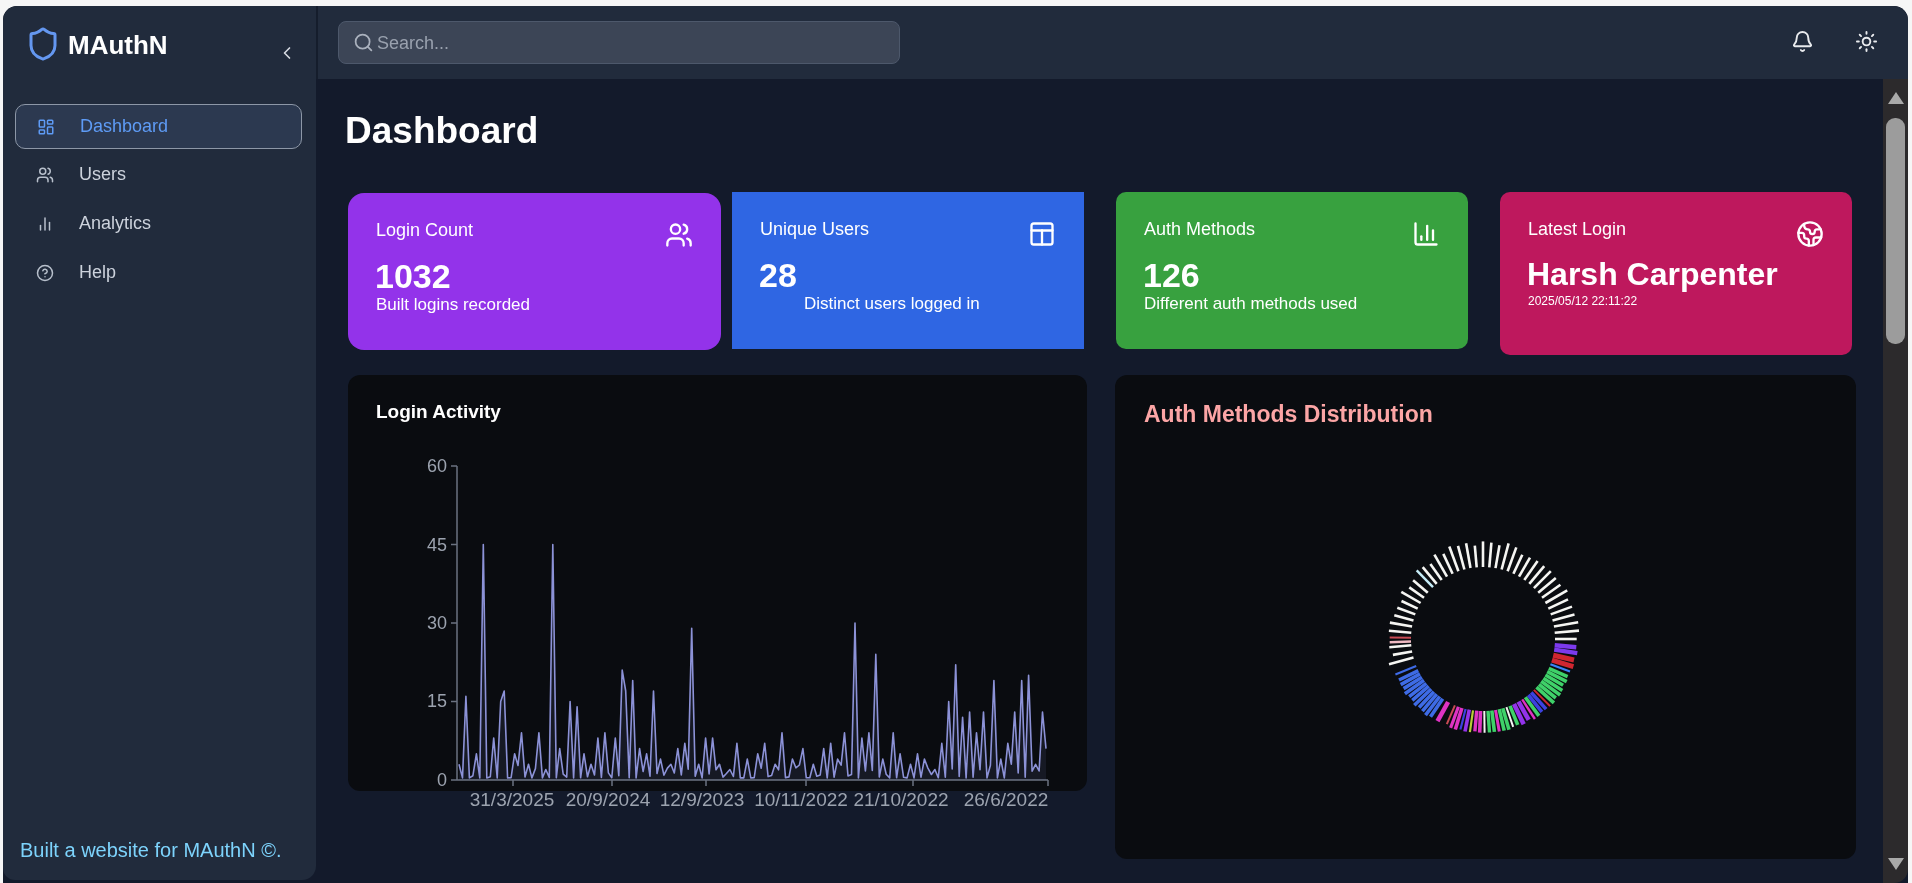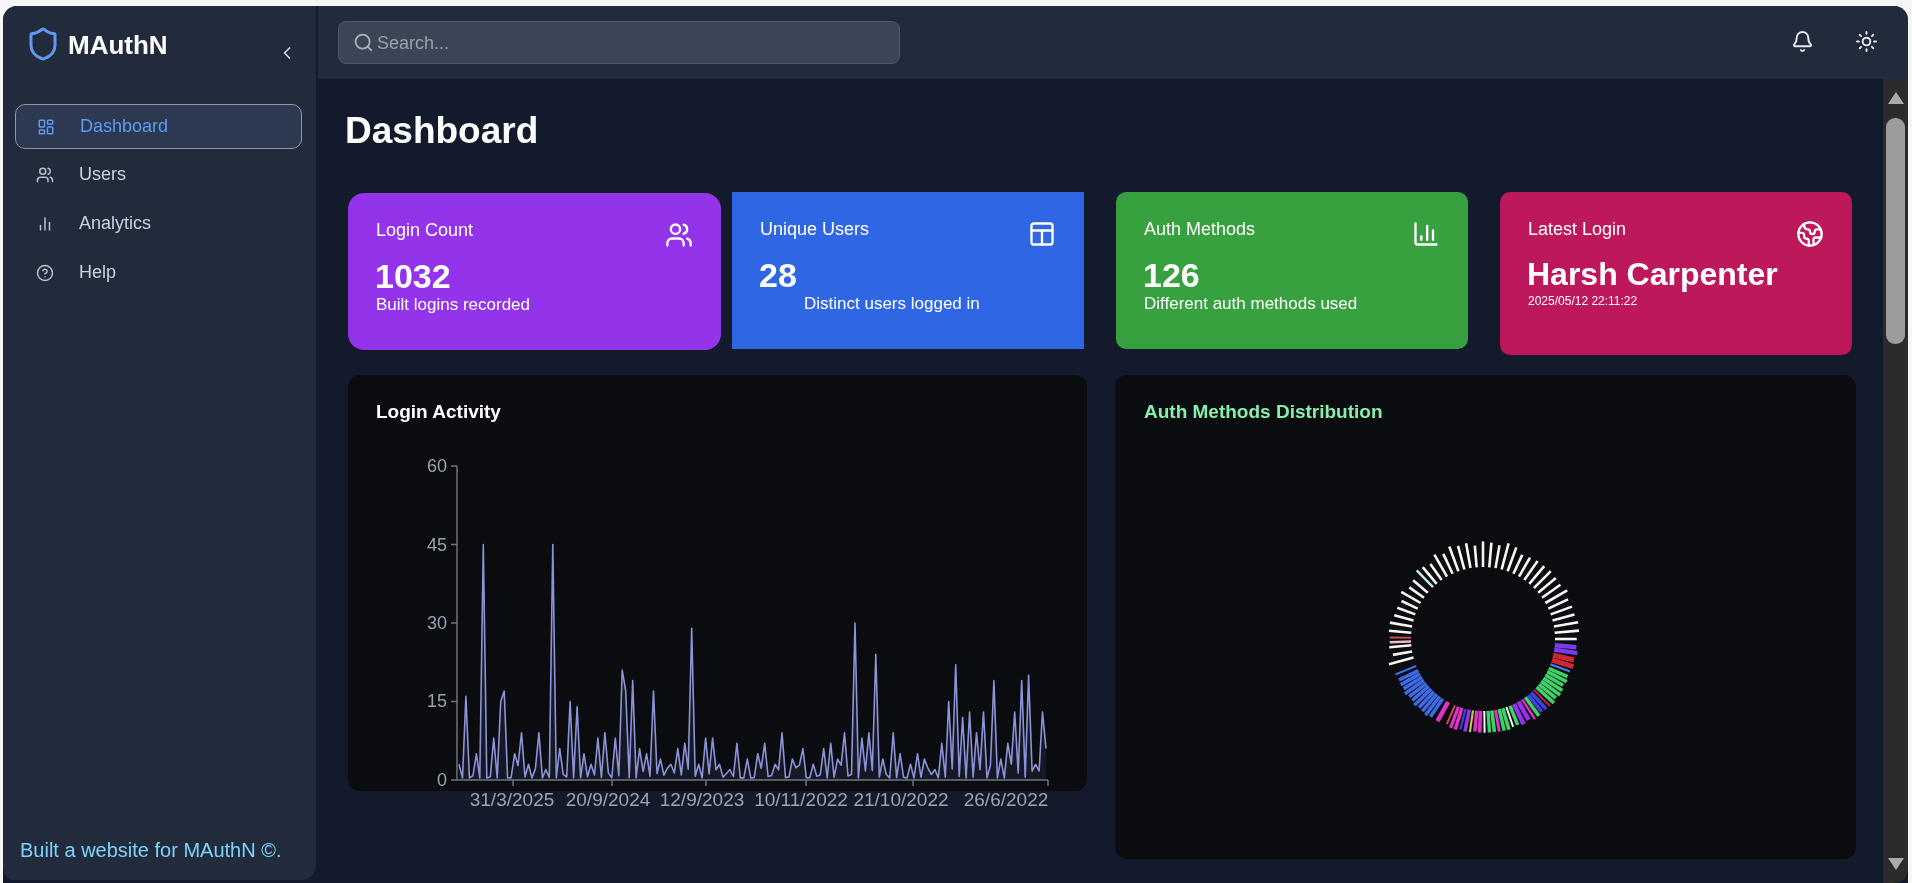--- a/index.html
+++ b/index.html
@@ -150,21 +150,21 @@
         <text x="354" y="431" text-anchor="middle" font-size="19" fill="#9ca3af">12/9/2023</text>
         <text x="453" y="431" text-anchor="middle" font-size="19" fill="#9ca3af">10/11/2022</text>
         <text x="553" y="431" text-anchor="middle" font-size="19" fill="#9ca3af">21/10/2022</text>
         <text x="658" y="431" text-anchor="middle" font-size="19" fill="#9ca3af">26/6/2022</text>
       <polygon points="111.0,405.0 111.0,389.3 114.5,402.9 117.9,321.3 121.4,402.9 124.9,400.7 128.4,378.8 131.8,402.9 135.3,169.5 138.8,402.9 142.3,401.7 145.7,363.1 149.2,402.9 152.7,326.5 156.2,316.0 159.6,402.9 163.1,402.7 166.6,378.8 170.0,390.4 173.5,357.9 177.0,402.0 180.5,389.3 183.9,402.9 187.4,393.6 190.9,357.9 194.4,402.9 197.8,394.5 201.3,402.5 204.8,169.5 208.3,402.8 211.7,373.6 215.2,399.1 218.7,402.1 222.1,326.5 225.6,402.9 229.1,331.7 232.6,402.8 236.0,378.8 239.5,401.8 243.0,389.3 246.5,400.0 249.9,363.1 253.4,402.5 256.9,357.9 260.4,397.9 263.8,402.7 267.3,363.1 270.8,400.8 274.2,295.1 277.7,316.0 281.2,402.6 284.7,305.6 288.1,402.9 291.6,373.6 295.1,396.5 298.6,378.8 302.0,401.2 305.5,316.0 309.0,398.5 312.5,384.1 315.9,400.1 319.4,393.1 322.9,389.3 326.3,398.0 329.8,373.6 333.3,400.0 336.8,368.4 340.2,394.2 343.7,253.2 347.2,401.3 350.7,389.3 354.1,402.9 357.6,363.1 361.1,398.9 364.6,363.1 368.0,394.8 371.5,389.3 375.0,402.1 378.4,398.5 381.9,394.5 385.4,401.5 388.9,368.4 392.3,402.9 395.8,402.9 399.3,384.1 402.8,402.9 406.2,402.7 409.7,378.8 413.2,393.2 416.7,368.4 420.1,401.6 423.6,400.5 427.1,389.3 430.6,394.8 434.0,357.9 437.5,402.6 441.0,401.9 444.4,384.1 447.9,392.8 451.4,390.0 454.9,373.6 458.3,402.8 461.8,402.7 465.3,389.3 468.8,401.2 472.2,399.9 475.7,373.6 479.2,402.9 482.7,368.4 486.1,402.2 489.6,384.1 493.1,390.2 496.5,357.9 500.0,400.9 503.5,399.5 507.0,248.0 510.4,402.9 513.9,363.1 517.4,396.0 520.9,357.9 524.3,395.5 527.8,279.4 531.3,402.0 534.8,384.1 538.2,399.2 541.7,402.9 545.2,357.9 548.6,402.8 552.1,378.8 555.6,402.3 559.1,402.9 562.5,389.3 566.0,402.9 569.5,378.8 573.0,402.2 576.4,384.1 579.9,393.1 583.4,399.5 586.9,394.5 590.3,402.7 593.8,368.4 597.3,402.2 600.7,326.5 604.2,393.9 607.7,289.9 611.2,401.4 614.6,342.2 618.1,402.9 621.6,337.0 625.1,402.3 628.5,357.9 632.0,394.6 635.5,337.0 639.0,402.9 642.4,390.3 645.9,305.6 649.4,402.9 652.8,384.1 656.3,402.9 659.8,368.4 663.3,389.2 666.7,337.0 670.2,398.0 673.7,305.6 677.2,402.2 680.6,300.3 684.1,396.2 687.6,389.3 691.1,396.0 694.5,337.0 698.0,373.6 698.0,405.0" fill="rgba(140,146,215,0.10)"></polygon>
       <polyline points="111.0,389.3 114.5,402.9 117.9,321.3 121.4,402.9 124.9,400.7 128.4,378.8 131.8,402.9 135.3,169.5 138.8,402.9 142.3,401.7 145.7,363.1 149.2,402.9 152.7,326.5 156.2,316.0 159.6,402.9 163.1,402.7 166.6,378.8 170.0,390.4 173.5,357.9 177.0,402.0 180.5,389.3 183.9,402.9 187.4,393.6 190.9,357.9 194.4,402.9 197.8,394.5 201.3,402.5 204.8,169.5 208.3,402.8 211.7,373.6 215.2,399.1 218.7,402.1 222.1,326.5 225.6,402.9 229.1,331.7 232.6,402.8 236.0,378.8 239.5,401.8 243.0,389.3 246.5,400.0 249.9,363.1 253.4,402.5 256.9,357.9 260.4,397.9 263.8,402.7 267.3,363.1 270.8,400.8 274.2,295.1 277.7,316.0 281.2,402.6 284.7,305.6 288.1,402.9 291.6,373.6 295.1,396.5 298.6,378.8 302.0,401.2 305.5,316.0 309.0,398.5 312.5,384.1 315.9,400.1 319.4,393.1 322.9,389.3 326.3,398.0 329.8,373.6 333.3,400.0 336.8,368.4 340.2,394.2 343.7,253.2 347.2,401.3 350.7,389.3 354.1,402.9 357.6,363.1 361.1,398.9 364.6,363.1 368.0,394.8 371.5,389.3 375.0,402.1 378.4,398.5 381.9,394.5 385.4,401.5 388.9,368.4 392.3,402.9 395.8,402.9 399.3,384.1 402.8,402.9 406.2,402.7 409.7,378.8 413.2,393.2 416.7,368.4 420.1,401.6 423.6,400.5 427.1,389.3 430.6,394.8 434.0,357.9 437.5,402.6 441.0,401.9 444.4,384.1 447.9,392.8 451.4,390.0 454.9,373.6 458.3,402.8 461.8,402.7 465.3,389.3 468.8,401.2 472.2,399.9 475.7,373.6 479.2,402.9 482.7,368.4 486.1,402.2 489.6,384.1 493.1,390.2 496.5,357.9 500.0,400.9 503.5,399.5 507.0,248.0 510.4,402.9 513.9,363.1 517.4,396.0 520.9,357.9 524.3,395.5 527.8,279.4 531.3,402.0 534.8,384.1 538.2,399.2 541.7,402.9 545.2,357.9 548.6,402.8 552.1,378.8 555.6,402.3 559.1,402.9 562.5,389.3 566.0,402.9 569.5,378.8 573.0,402.2 576.4,384.1 579.9,393.1 583.4,399.5 586.9,394.5 590.3,402.7 593.8,368.4 597.3,402.2 600.7,326.5 604.2,393.9 607.7,289.9 611.2,401.4 614.6,342.2 618.1,402.9 621.6,337.0 625.1,402.3 628.5,357.9 632.0,394.6 635.5,337.0 639.0,402.9 642.4,390.3 645.9,305.6 649.4,402.9 652.8,384.1 656.3,402.9 659.8,368.4 663.3,389.2 666.7,337.0 670.2,398.0 673.7,305.6 677.2,402.2 680.6,300.3 684.1,396.2 687.6,389.3 691.1,396.0 694.5,337.0 698.0,373.6" fill="none" stroke="#8c92d7" stroke-width="1.6" stroke-linejoin="round"></polyline>
     </svg>
   </div>
 
   <div style="position:absolute;left:1112px;top:369px;width:741px;height:484px;background:#0a0c10;border-radius:12px;">
-    <div style="position:absolute;left:29px;top:26px;font-size:19px;font-weight:bold;color:#86efac;">Auth Methods Distribution</div>
+    <div style="position:absolute;left:29px;top:26px;font-size:23px;font-weight:bold;color:#fca5a5;">Auth Methods Distribution</div>
     <svg width="741" height="484" style="position:absolute;left:0;top:0">
       <line x1="368.0" y1="192.0" x2="368.0" y2="166.4" stroke="#f5f5f2" stroke-width="2.6"></line>
 <line x1="374.3" y1="192.3" x2="376.4" y2="167.6" stroke="#f5f5f2" stroke-width="2.6"></line>
 <line x1="380.5" y1="193.1" x2="384.5" y2="170.2" stroke="#f5f5f2" stroke-width="2.6"></line>
 <line x1="386.6" y1="194.5" x2="393.6" y2="168.4" stroke="#f5f5f2" stroke-width="2.6"></line>
 <line x1="392.6" y1="196.3" x2="401.3" y2="172.4" stroke="#f5f5f2" stroke-width="2.6"></line>
 <line x1="398.4" y1="198.7" x2="407.3" y2="179.7" stroke="#f5f5f2" stroke-width="2.6"></line>
 <line x1="404.0" y1="201.6" x2="415.0" y2="182.6" stroke="#f5f5f2" stroke-width="2.6"></line>
 <line x1="409.3" y1="205.0" x2="422.6" y2="186.0" stroke="#f5f5f2" stroke-width="2.6"></line>
 <line x1="414.3" y1="208.8" x2="429.2" y2="191.1" stroke="#f5f5f2" stroke-width="2.6"></line>

